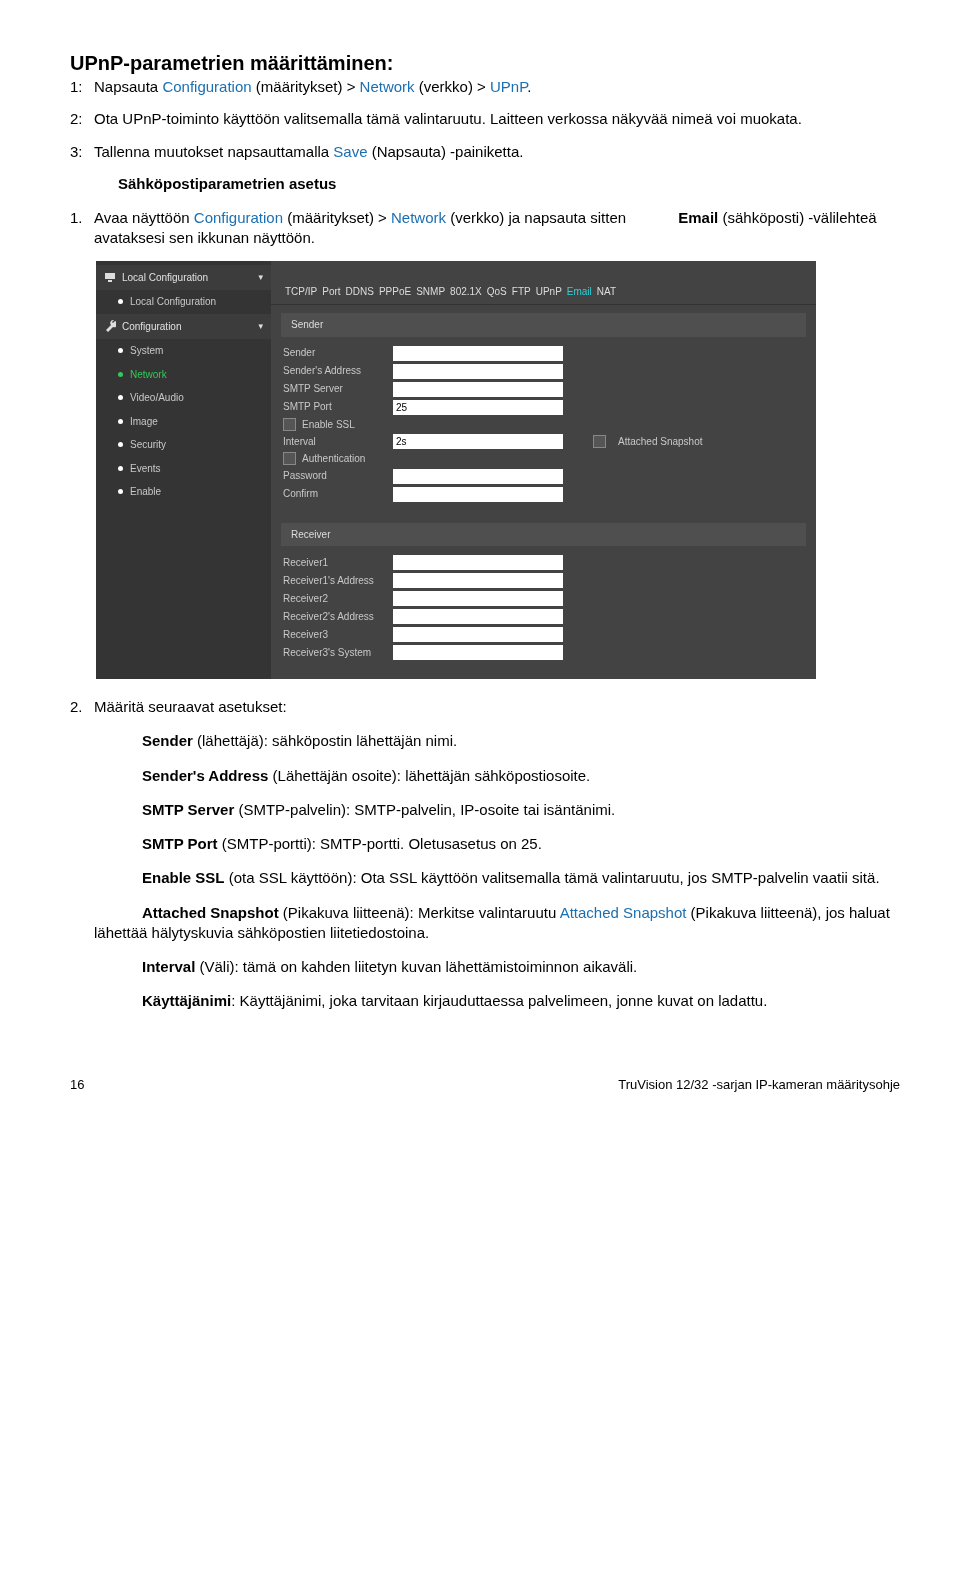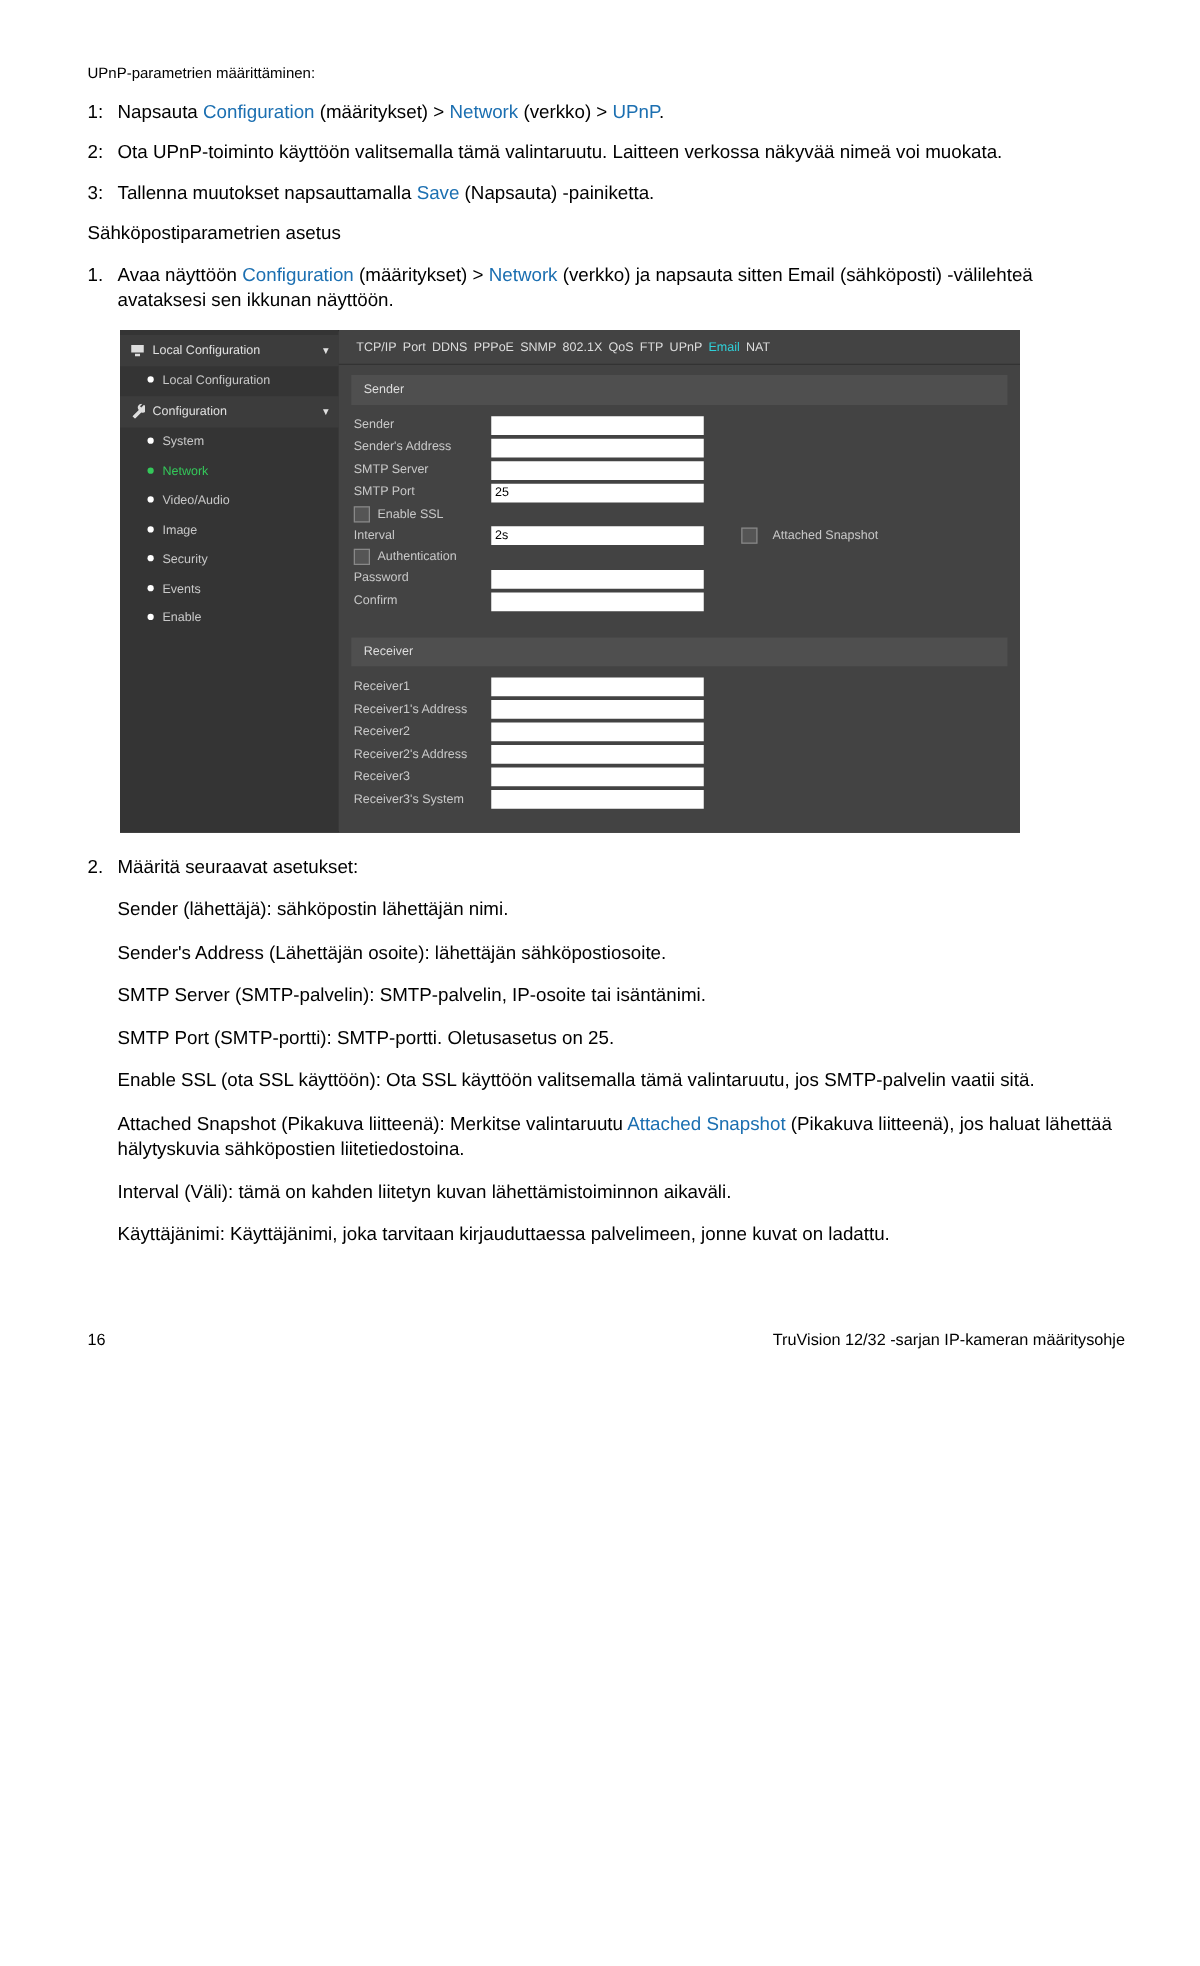--- a/index.html
+++ b/index.html
@@ -6,27 +6,26 @@
     font-family: Arial, Helvetica, sans-serif;
     font-size: 15px;
     color: #000;
     margin: 0;
     padding: 50px 60px 40px 70px;
     width: 960px;
     box-sizing: border-box;
     line-height: 1.35;
   }
   .heading {
-    font-weight: normal;
-    font-size: 12px;
-    margin-bottom: 14px;
+    font-weight: bold;
+    font-size: 20px;
   }
   p { margin: 0 0 14px 0; }
   .blue { color: #1b6fb1; }
-  .bold { font-weight: normal; }
+  .bold { font-weight: bold; margin-left: 48px; }
   .list-num {
     display: flex;
     margin: 0 0 12px 0;
   }
   .list-num > .n { flex: 0 0 24px; }
   .list-num > .t { flex: 1; }
   
   .scr {
     width: 720px;
     margin: 6px 0 18px 26px;
@@ -64,21 +63,21 @@
     background: #fff;
     border-radius: 50%;
     margin-right: 7px;
     vertical-align: 1px;
   }
   .nav-item.active { color: #34c85a; }
   .scr-main { flex: 1; background: #434343; }
   .tabs {
     display: flex;
     gap: 5px;
-    padding: 8px 10px 6px 14px;
+    padding: 24px 10px 6px 14px;
     align-items: center;
     font-size: 10px;
     color: #ddd;
     border-bottom: 1px solid #333;
   }
   .tabs .tab { color: #ddd; }
   .tabs .tab.active { color: #2fd0d8; }
   .section-bar {
     background: #4f4f4f;
     padding: 5px 10px;

